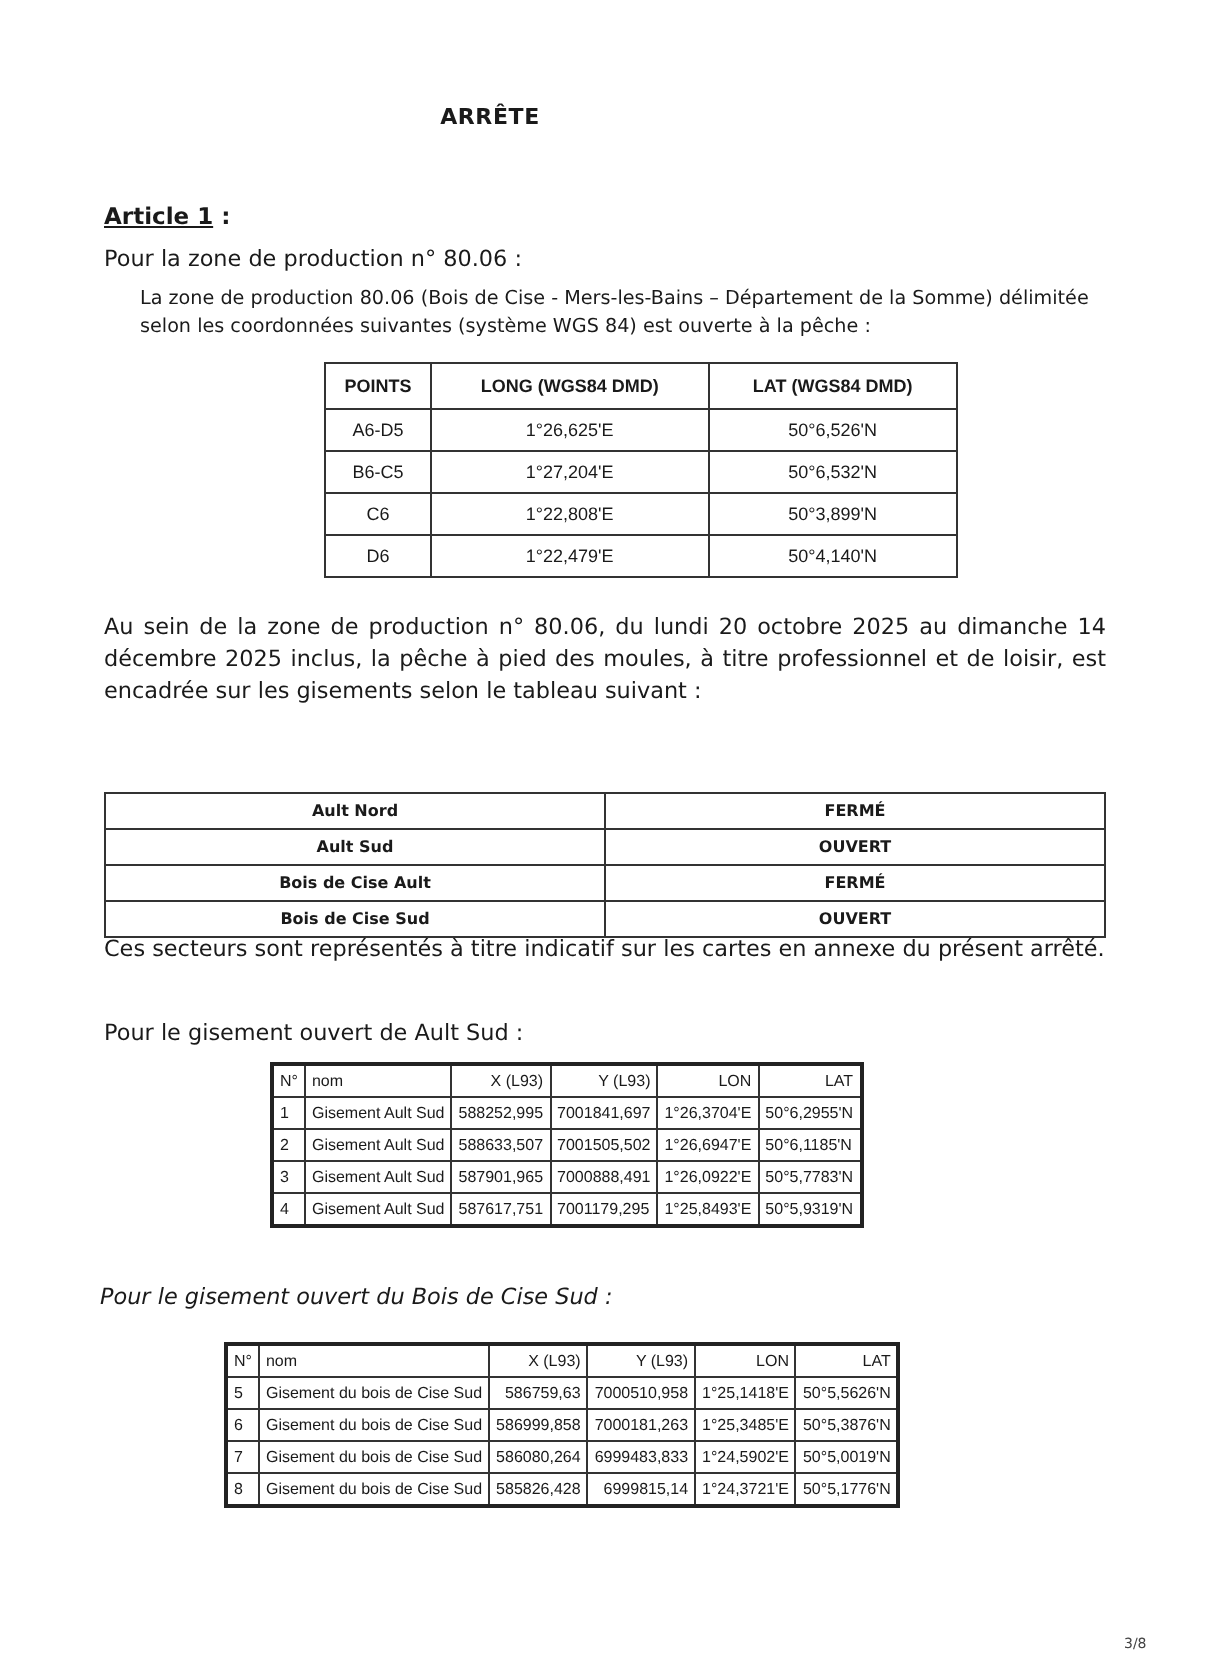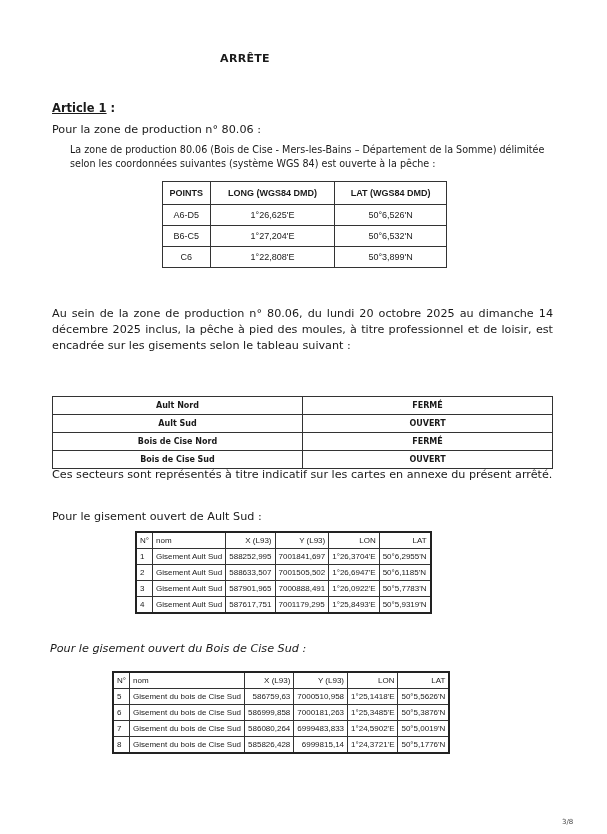--- a/index.html
+++ b/index.html
@@ -5,21 +5,21 @@
     html, body { margin:0; padding:0; background:#fff; }
     body { width:607px; height:834px; position:relative; overflow:hidden;
       font-family:"DejaVu Sans", sans-serif; color:#1a1a1a; }
     .abs { position:absolute; }
     .title { left:0; width:490px; top:52px; text-align:center; font-weight:bold; font-size:11px; letter-spacing:0.3px; }
     .article { left:52px; top:101px; font-weight:bold; font-size:11.5px; }
     .article u { text-decoration:underline; }
     .p { font-size:11.2px; line-height:16px; }
     .small { font-size:9.6px; line-height:14px; }
     table { border-collapse:collapse; }
-    .t1 { left:162px; top:181px; width:285px; font-family:"Liberation Sans", sans-serif; font-size:9px; }
+    .t1 { left:162px; top:181px; width:317px; font-family:"Liberation Sans", sans-serif; font-size:9px; }
     .t1 td, .t1 th { border:1px solid #333; text-align:center; height:20px; padding:0; }
     .t1 th { font-weight:bold; height:22px; }
     .t2 { left:52px; top:364px; width:501px; font-size:8px; font-weight:bold;margin-top:32px; }
     .t2 td { border:1px solid #333; text-align:center; height:17px; padding:0; width:50%; }
     .t3 { font-family:"Liberation Sans", sans-serif; font-size:8px; border:2px solid #222; }
     .t3 td { border:1px solid #333; height:15px; padding:0 3px; white-space:nowrap; }
     .t3 td.c { text-align:right; }
     .t3a { left:135px; top:531px; }
     .t3b { left:112px; top:671px; }
     .pager { left:562px; top:818px; font-size:7px; color:#444; }
@@ -47,37 +47,42 @@
   <tr>
         <td>B6-C5</td>
         <td>1°27,204'E</td>
         <td>50°6,532'N</td>
       </tr>
   <tr>
         <td>C6</td>
         <td>1°22,808'E</td>
         <td>50°3,899'N</td>
       </tr>
+  <tr>
+        <td>D6</td>
+        <td>1°22,479'E</td>
+        <td>50°4,140'N</td>
+      </tr>
 </tbody>
   </table>
 
 <div class="abs p" style="left:52px;top:306px;width:501px;text-align:justify;">Au sein de la zone de production n° 80.06, du lundi 20 octobre 2025 au dimanche 14 décembre 2025 inclus, la pêche à pied des moules, à titre professionnel et de loisir, est encadrée sur les gisements selon le tableau suivant :</div>
 
 <table class="abs t2">
   <tbody>
       <tr>
         <td>Ault Nord</td>
         <td>FERMÉ</td>
       </tr>
   <tr>
         <td>Ault Sud</td>
         <td>OUVERT</td>
       </tr>
   <tr>
-        <td>Bois de Cise Nord</td>
+        <td>Bois de Cise Ault</td>
         <td>FERMÉ</td>
       </tr>
   <tr>
         <td>Bois de Cise Sud</td>
         <td>OUVERT</td>
       </tr>
 </tbody>
   </table>
 
 <div class="abs p" style="left:52px;top:467px;">Ces secteurs sont représentés à titre indicatif sur les cartes en annexe du présent arrêté.</div>

